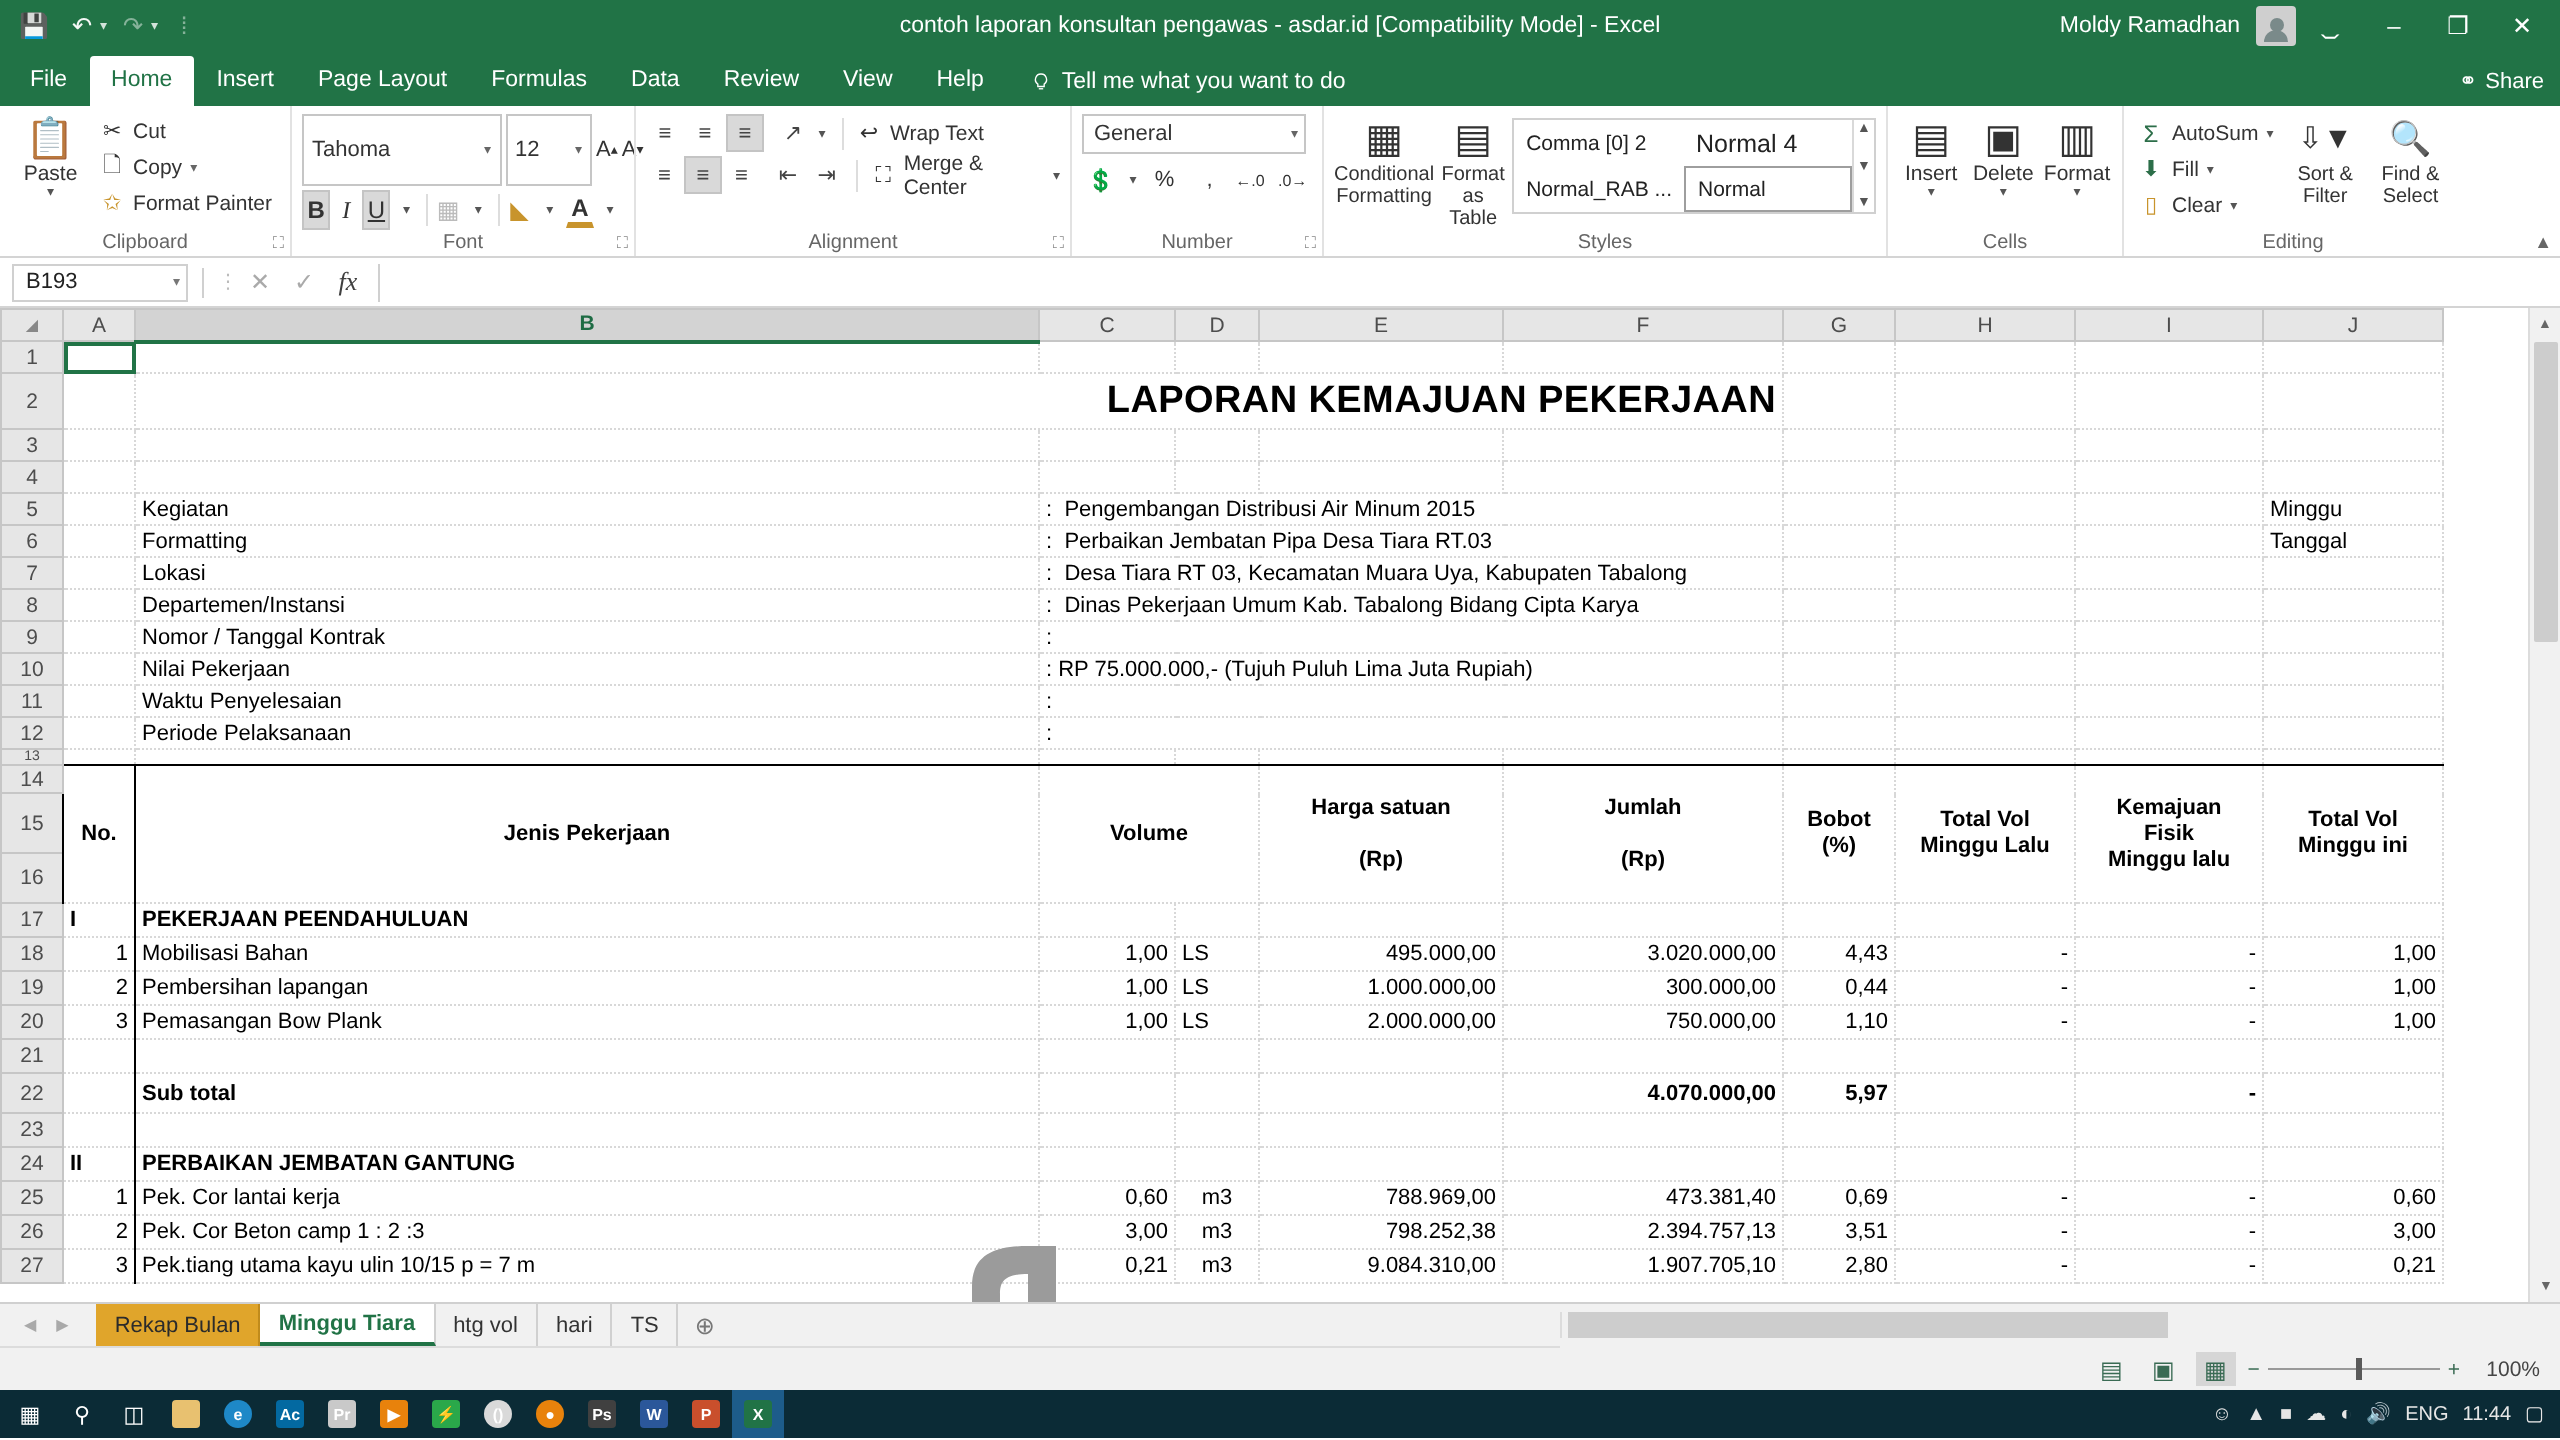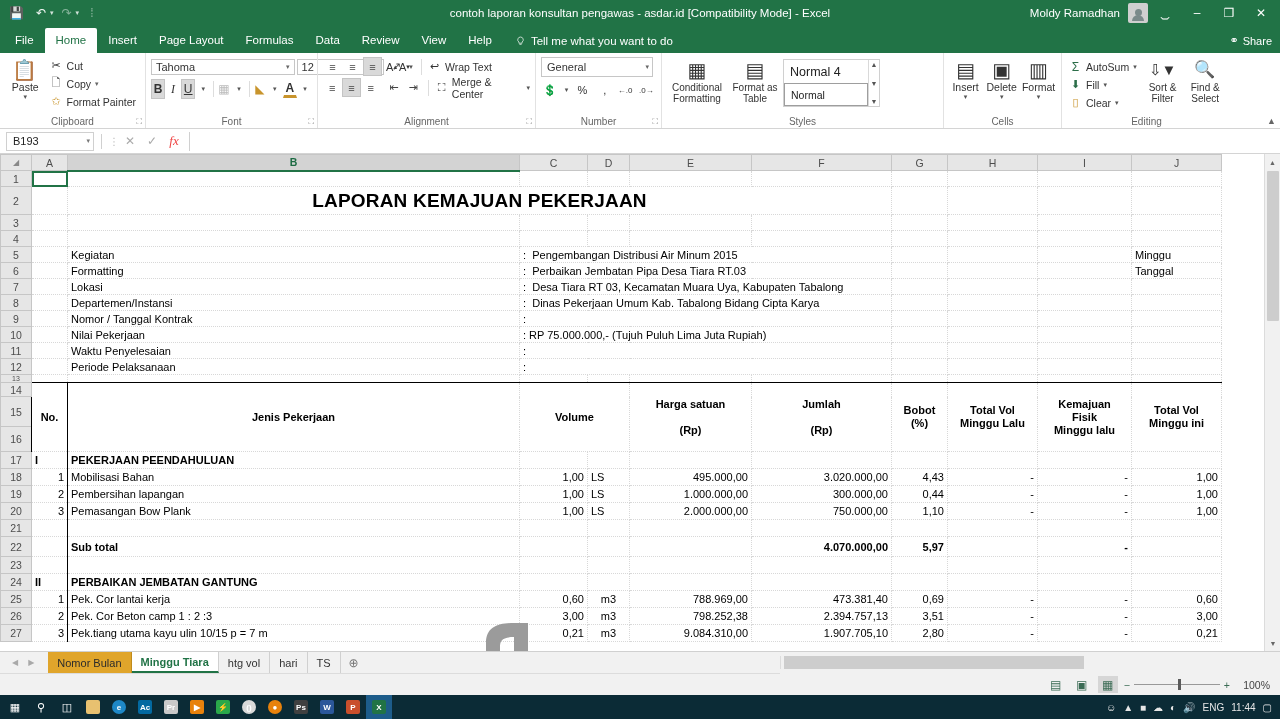--- a/index.html
+++ b/index.html
@@ -78,22 +78,22 @@
   .bigbtn .car{ font-size:7px; color:#555; line-height:7px;}
   .smallcol{ display:flex;flex-direction:column;gap:1px; }
   .smallbtn{
     display:flex;align-items:center;gap:4px;font-size:10.5px;color:#333;
     padding:1px 4px 1px 2px;height:17px;white-space:nowrap;
   }
   .ico{ display:inline-flex;align-items:center;justify-content:center;width:13px;height:13px;font-size:11px;}
   
   .fontrow1{ display:flex;align-items:center;gap:2px; }
   .fontbox{
-    border:1px solid #c6c6c6;background:#fff;height:16px;display:flex;align-items:center;
-    font-size:11px;padding:0 2px 0 4px;color:#333;gap:44px;
+    border:1px solid #c6c6c6;background:#fff;height:36px;display:flex;align-items:center;
+    font-size:11px;padding:0 2px 0 4px;color:#333;
   }
   .fontbox .nm{ width:84px; }
   .fontbox .car{ font-size:7px;color:#666;padding:0 2px;}
   .sizebox .nm{ width:28px; }
   .ftbtn{
     width:20px;height:20px;display:flex;align-items:center;justify-content:center;
     font-size:11px;color:#333;
   }
   .fontrow2{ display:flex;align-items:center;gap:1px;margin-top:2px;}
   .fbtn{
@@ -135,21 +135,21 @@
   .formulabar{
     height:25px;background:#fff;border-bottom:1px solid #d4d4d4;display:flex;align-items:center;
     padding:0 2px;
   }
   .namebox{
     width:88px;height:19px;border:1px solid #d0d0d0;background:#fff;display:flex;align-items:center;
     justify-content:space-between;font-size:11px;padding:0 3px 0 6px;color:#222;margin-left:4px;
   }
   .fb-sep{width:1px;height:15px;background:#d0d0d0;margin:0 7px;}
   .fb-btn{width:22px;height:19px;display:flex;align-items:center;justify-content:center;font-size:12px;color:#aaa;}
-  .fb-fx{font-style:italic;font-family:"Liberation Serif",serif;font-size:13px;color:#ef4444;}
+  .fb-fx{font-style:italic;font-family:"Liberation Serif",serif;font-size:13px;color:#404040;}
   .fb-input{flex:1;height:19px;border-left:1px solid #d0d0d0;margin-left:4px;}
   
   .gridwrap{ position:relative; height:497px; overflow:hidden; background:#fff;}
   table.grid{ border-collapse:collapse; table-layout:fixed; }
   .colhead td, .rowhead{
     background:#e6e6e6;color:#4d4d4d;font-size:10.5px;text-align:center;
     border:1px solid #c6c6c6;height:16px;font-weight:normal;
   }
   .colhead td.sel{ background:#d3d3d3;color:#1d6b43;font-weight:bold;border-bottom:2px solid #217346;}
   .rowhead{ width:31px; }
@@ -391,20 +391,24 @@
     <div class="rgroup-body">
       <div class="bigbtn" style="width:60px">
         <span class="gl">▦</span>
         <span class="lbl" style="font-size:10px">Conditional Formatting</span>
       </div>
       <div class="bigbtn" style="width:52px">
         <span class="gl">▤</span>
         <span class="lbl" style="font-size:10px">Format as Table</span>
       </div>
       <div class="stylegal">
+        <div class="stylecol">
+          <div class="stylecell">Comma [0] 2</div>
+          <div class="stylecell">Normal_RAB ...</div>
+        </div>
         <div class="stylecol">
           <div class="stylecell big">Normal 4</div>
           <div class="stylecell boxed" style="min-width:84px">Normal</div>
         </div>
         <div class="galscroll">
           <span>▲</span>
           <span>▼</span>
           <span>▼</span>
         </div>
       </div>
@@ -520,21 +524,21 @@
       <td class="cell"></td>
       <td class="cell"></td>
       <td class="cell"></td>
       <td class="cell"></td>
       <td class="cell"></td>
     </tr>
 
     <tr>
       <td class="rowhead">2</td>
       <td class="cell" style="height:28px"></td>
-      <td class="cell nod" colspan="5" style="text-align:center">
+      <td class="cell nod" colspan="5" style="text-align:right">
         <span class="title-cell">LAPORAN KEMAJUAN PEKERJAAN</span>
       </td>
       <td class="cell"></td>
       <td class="cell"></td>
       <td class="cell"></td>
       <td class="cell"></td>
     </tr>
 
     <tr>
       <td class="rowhead">3</td>
@@ -857,21 +861,21 @@
     <div class="vsc-thumb"></div>
     <div class="vsc-arrow" style="position:absolute;bottom:0;width:16px">▼</div>
   </div>
 </div>
 
 <div class="tabbar">
   <div class="nav-arrows">
     <span>◀</span>
     <span>▶</span>
   </div>
-  <div class="stab orange">Nomor Bulan</div>
+  <div class="stab orange">Rekap Bulan</div>
   <div class="stab active">Minggu Tiara</div>
   <div class="stab">htg vol</div>
   <div class="stab">hari</div>
   <div class="stab">TS</div>
   <div class="addsheet">⊕</div>
   <div class="hscroll">
     <div class="hsc-track"></div>
     <div class="hsc-thumb"></div>
   </div>
 </div>

